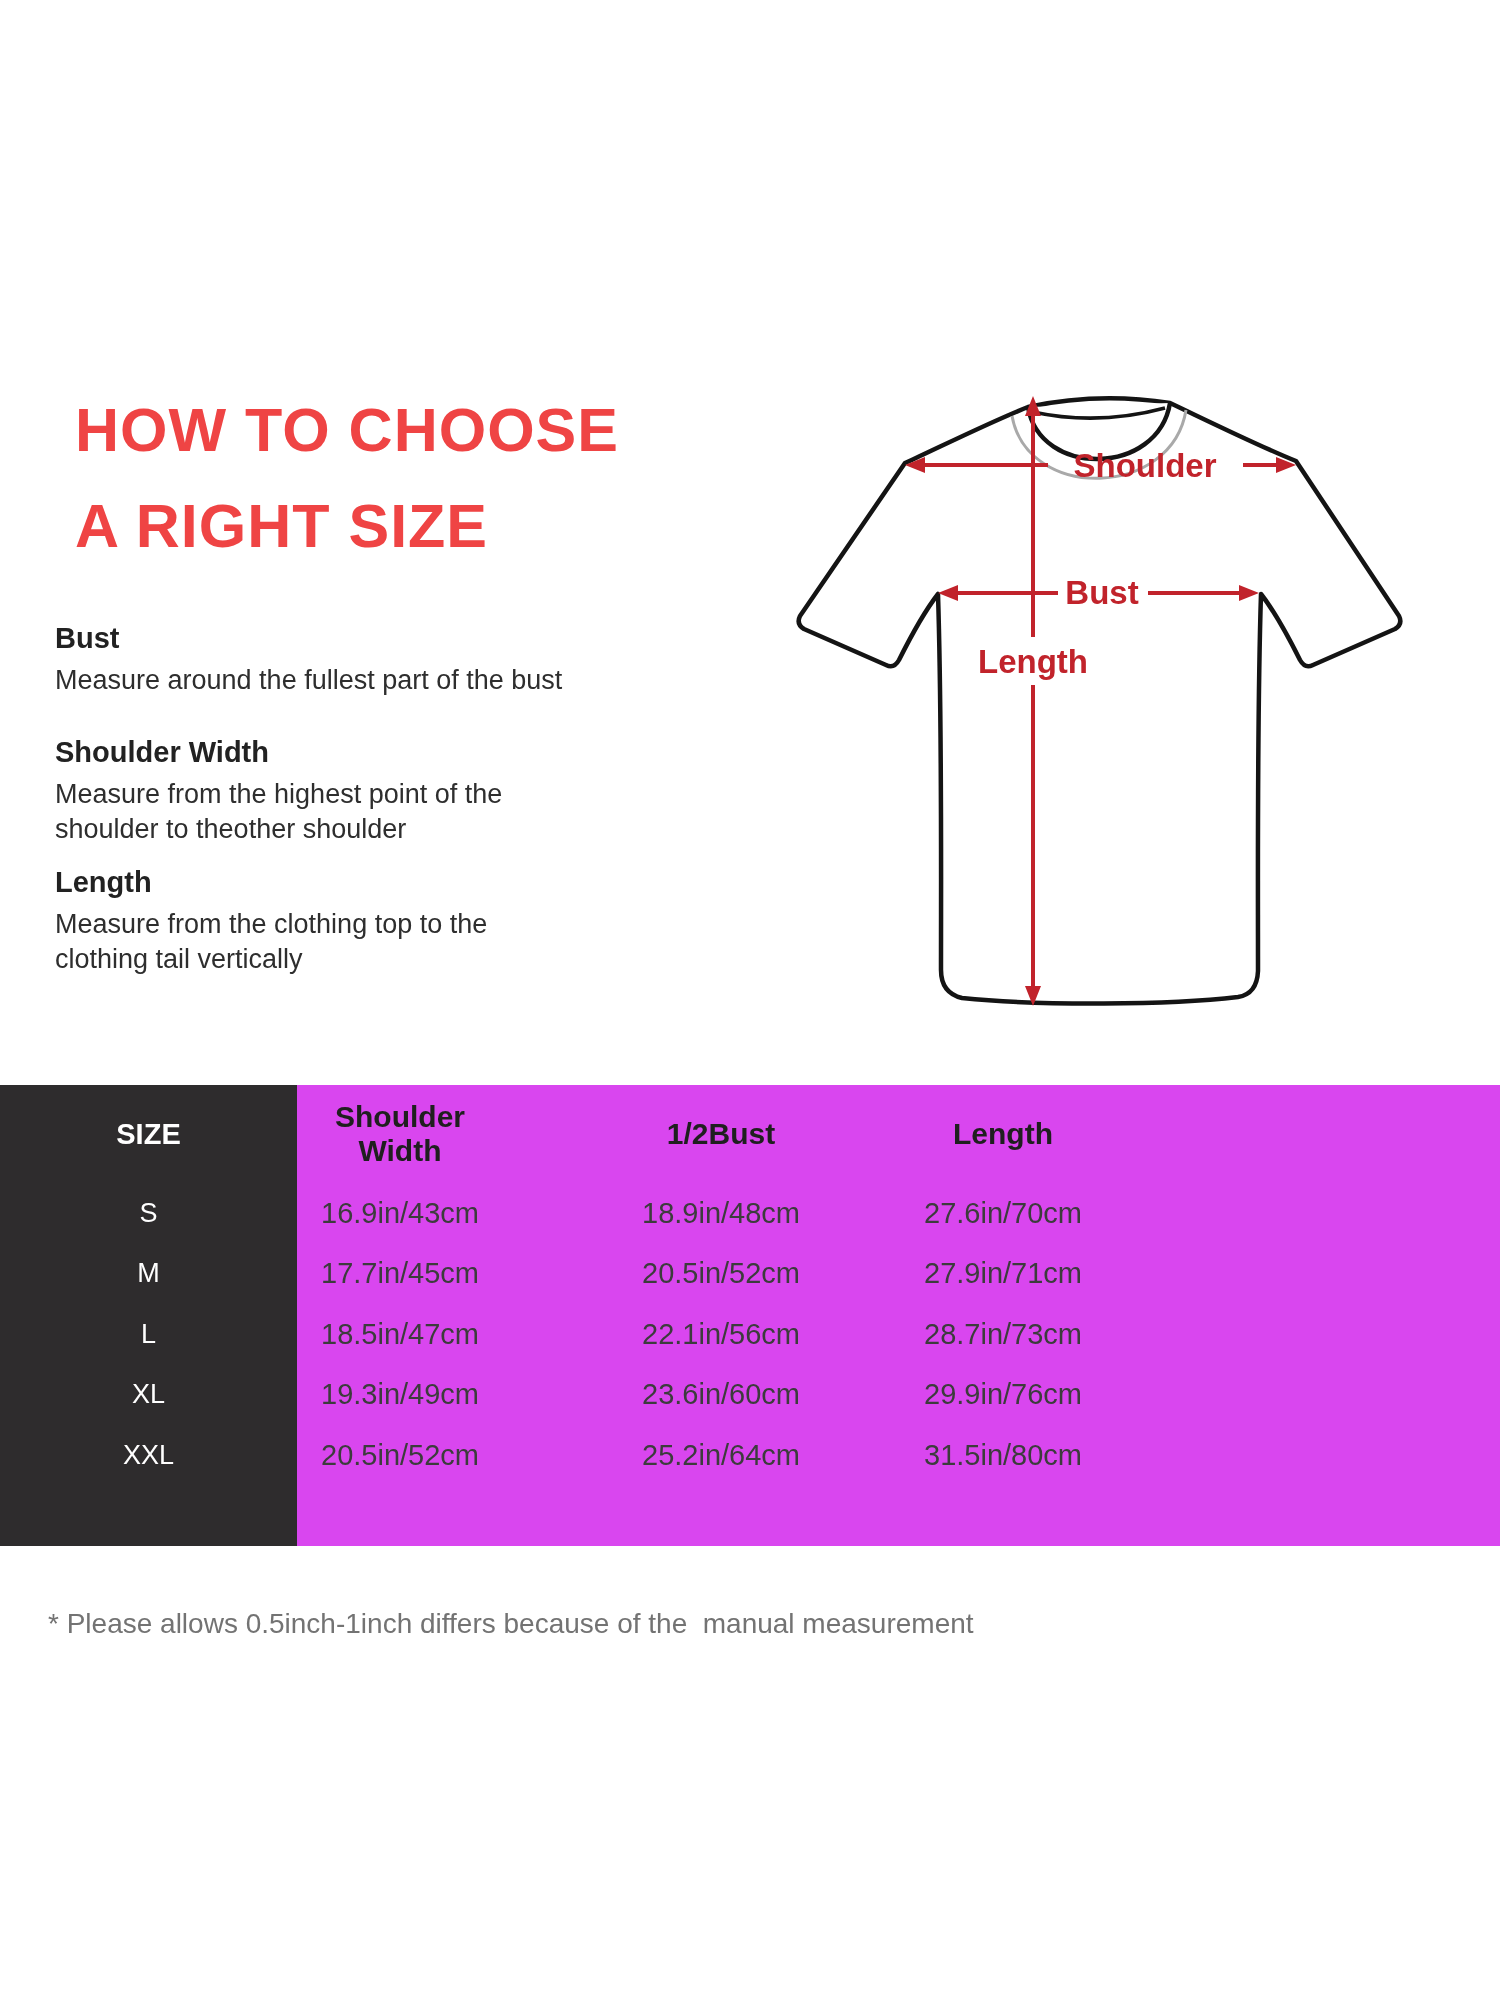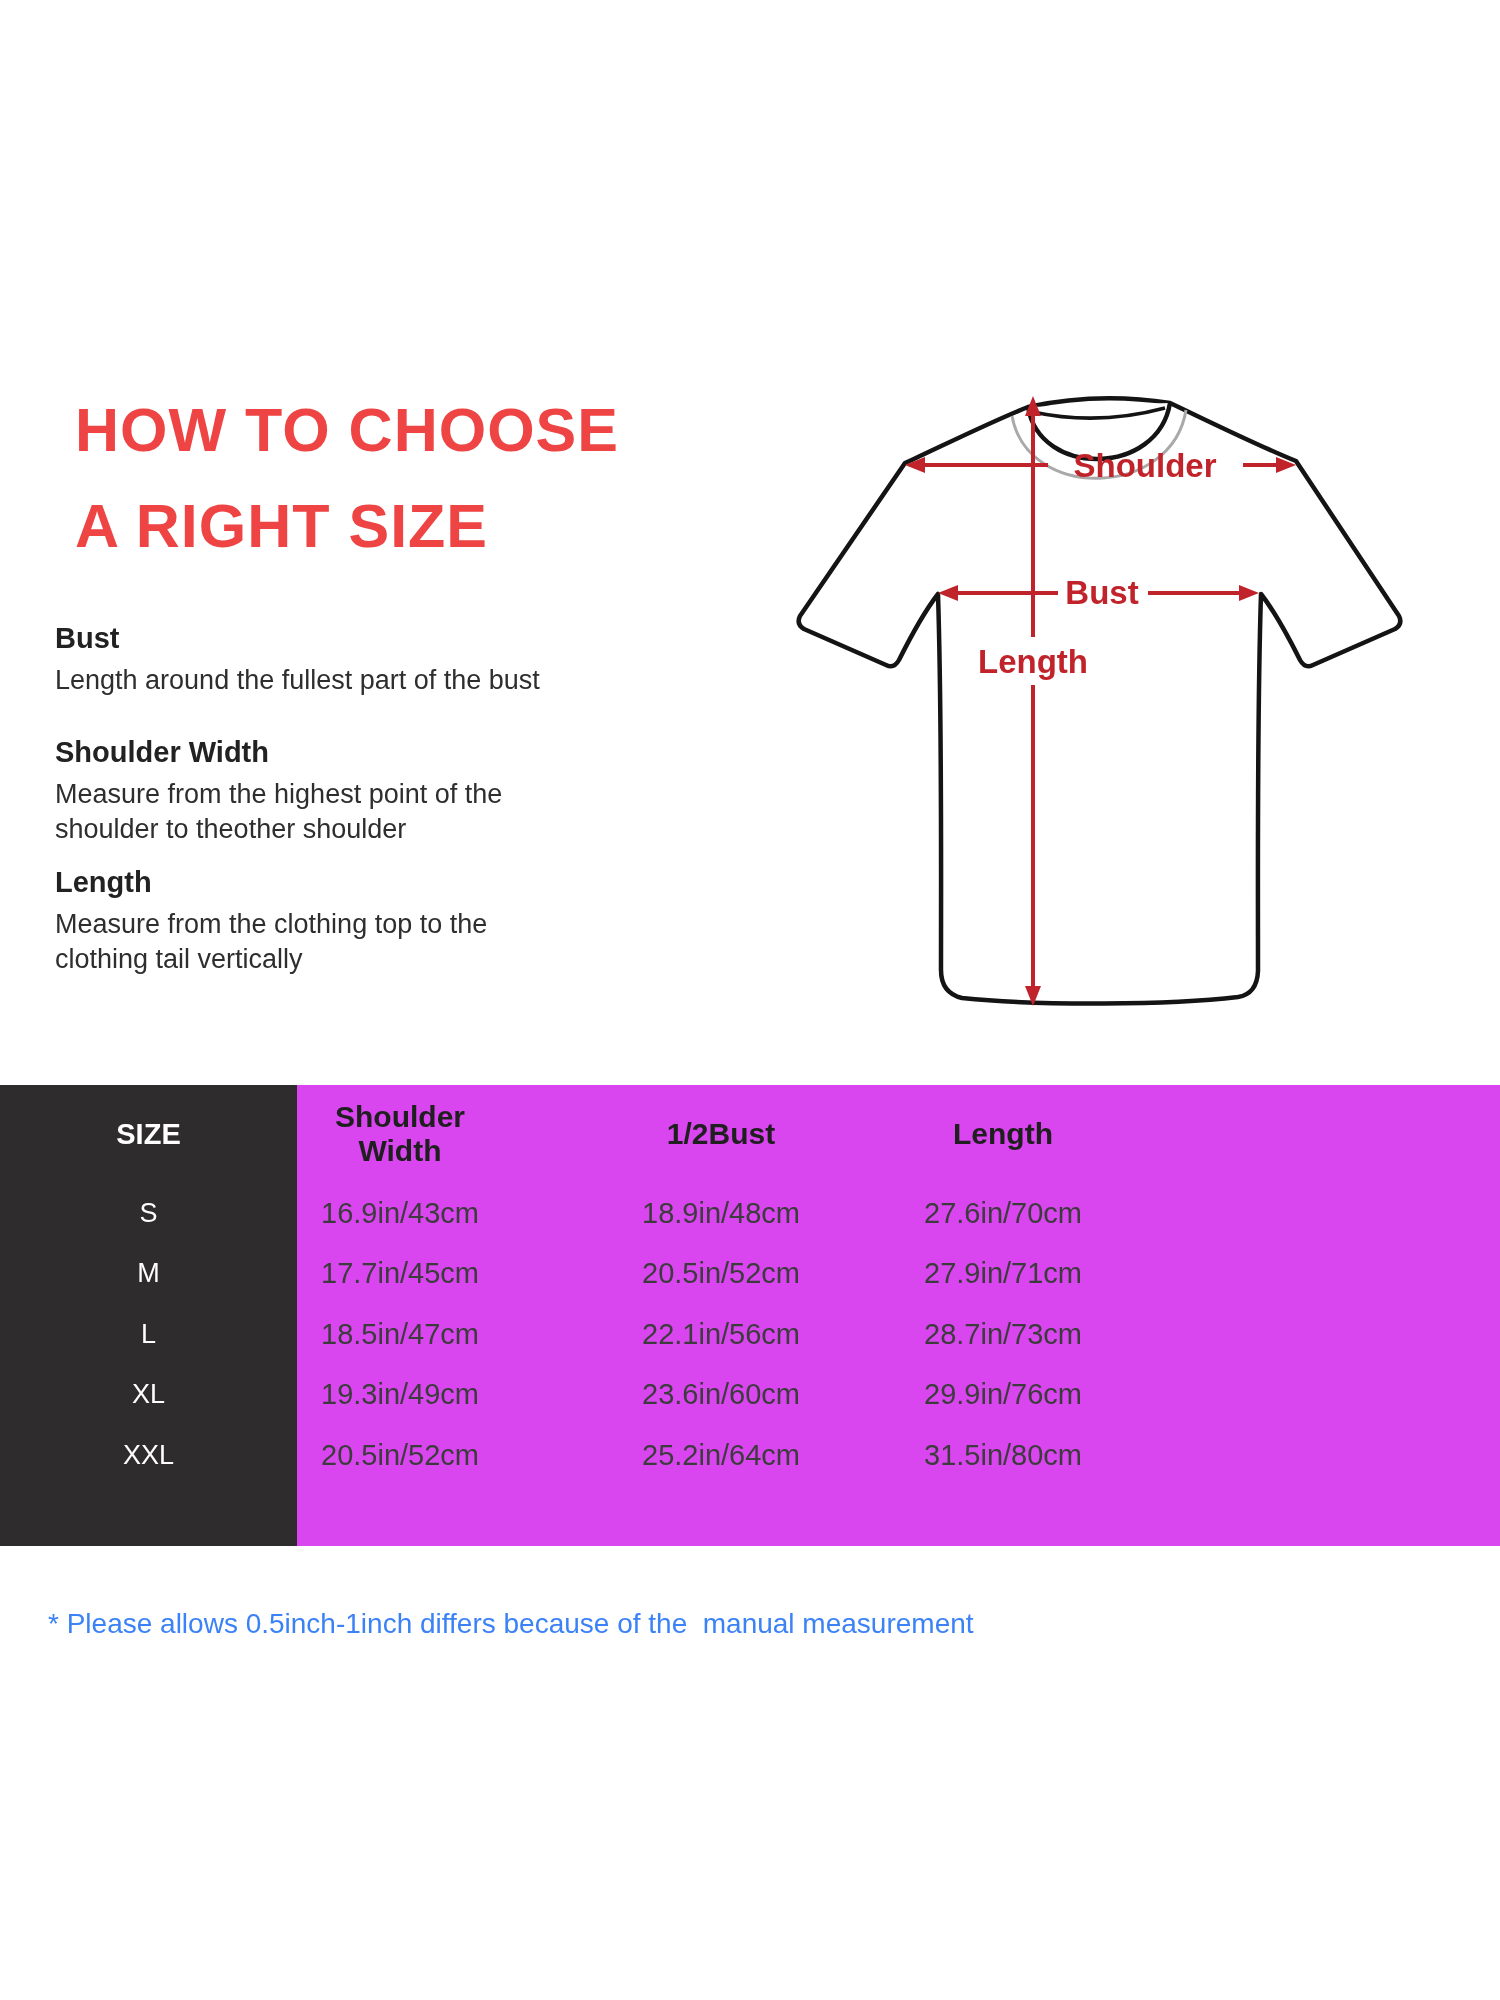--- a/index.html
+++ b/index.html
@@ -35,33 +35,33 @@
   .c1{left:0;width:297px;}
   .c2{left:297px;width:206px;}
   .c3{left:522px;width:398px;}
   .c4{left:901px;width:204px;}
   .hcell{font-size:30px;font-weight:700;color:#1f1f1f;}
   .hcell.c1{color:#ffffff;font-size:29px;}
   .szcell{color:#ffffff;font-size:27px;}
   .valcell{color:#3c3c3c;font-size:29px;}
 
   
-  .note{left:48px;top:1608px;font-size:28px;color:#3b82f6;white-space:pre-wrap;}
+  .note{left:48px;top:1608px;font-size:28px;color:#737373;white-space:pre-wrap;}
 </style>
 </head>
 <body>
 
 <div class="abs title">
   <div>HOW TO CHOOSE</div>
   <div>A RIGHT SIZE</div>
 </div>
 
 <div class="abs instr instr-bust">
   <h3>Bust</h3>
-  <p>Length around the fullest part of the bust</p>
+  <p>Measure around the fullest part of the bust</p>
 </div>
 <div class="abs instr instr-shoulder">
   <h3>Shoulder Width</h3>
   <p>Measure from the highest point of the
 shoulder to theother shoulder</p>
 </div>
 <div class="abs instr instr-length">
   <h3>Length</h3>
   <p>Measure from the clothing top to the
 clothing tail vertically</p>

